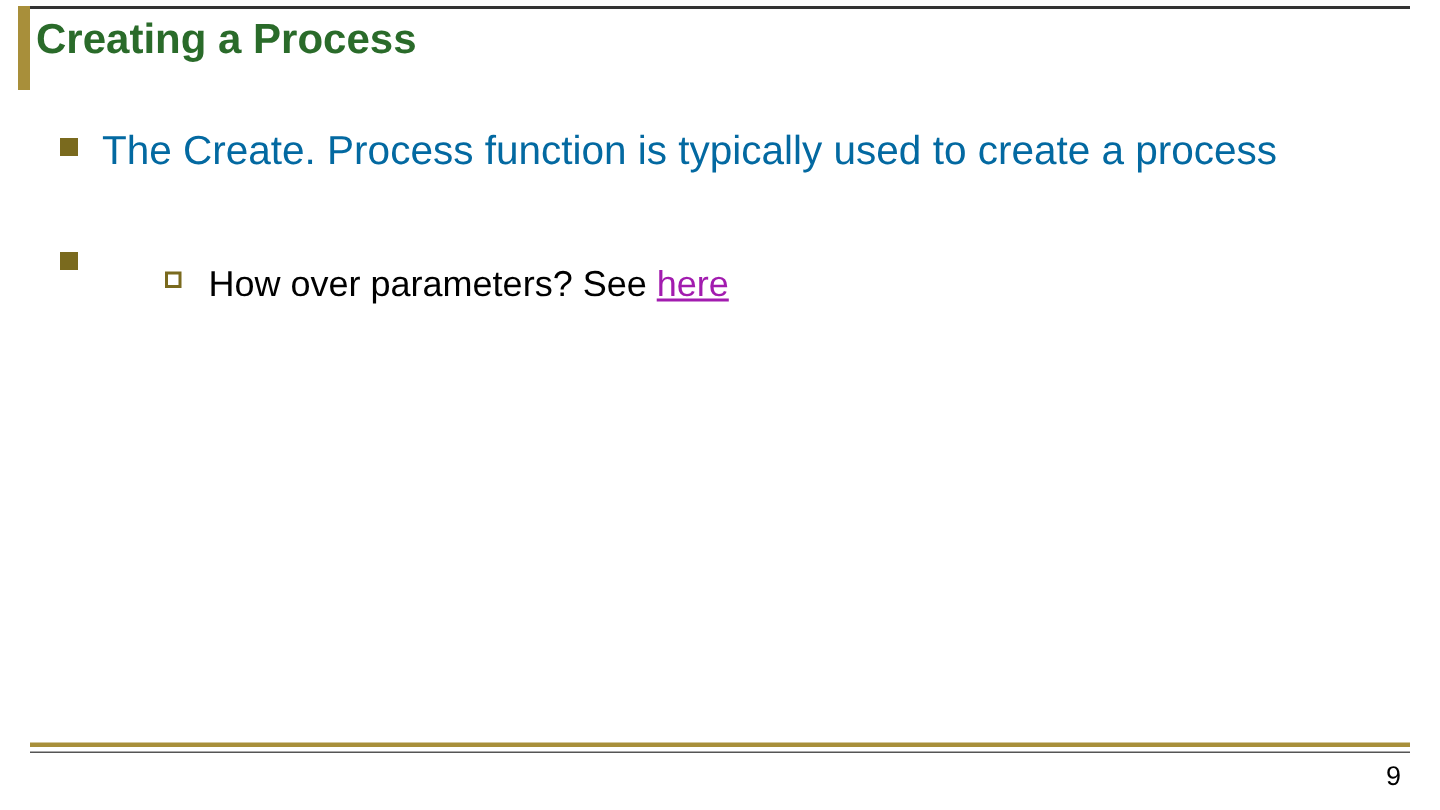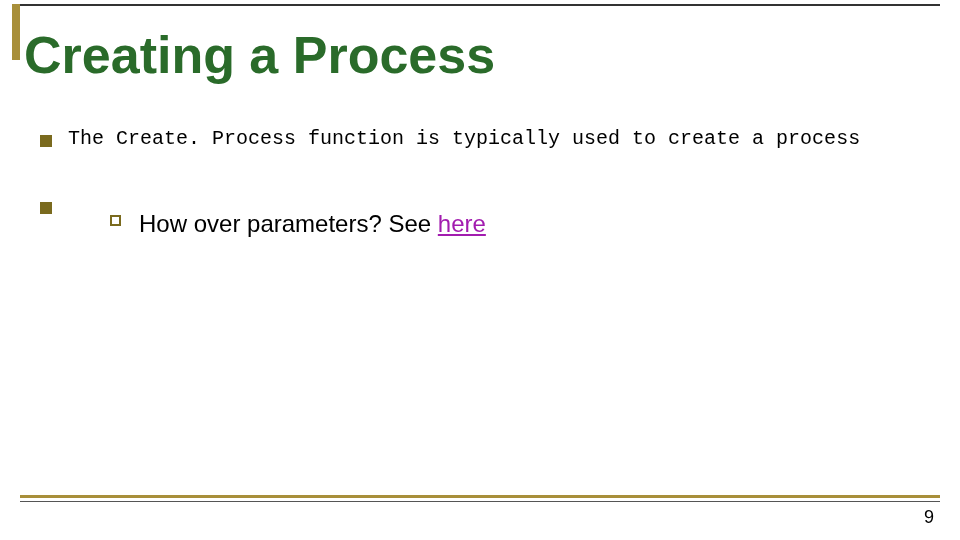--- a/index.html
+++ b/index.html
@@ -31,48 +31,47 @@
   }
   .title-rule-top {
     position: absolute;
     left: 12px;
     right: 20px;
     top: 0;
     height: 2px;
     background: #333;
   }
   .title {
-    font-size: 52px;
+    font-size: 28px;
     font-weight: bold;
     color: #2a6b2a;
     padding-left: 24px;
-    padding-top: 21px;
+    padding-top: 6px;
     padding-bottom: 6px;
   }
   .body {
     padding: 34px 40px 0 40px;
   }
   .bullet-l1 {
     display: flex;
     align-items: flex-start;
     margin-bottom: 40px;
   }
   .sq-l1 {
     width: 12px;
     height: 12px;
     background: #7a6a1e;
     margin-top: 10px;
     margin-right: 16px;
     flex-shrink: 0;
   }
   .txt-l1 {
-    font-size: 20px;
-    color: #000000;
+    font-size: 27px;
+    color: #0369a1;
     line-height: 1.35;
-    font-family: Liberation Mono, monospace;
   }
   .bullet-l2 {
     display: flex;
     align-items: flex-start;
     margin-left: 42px;
     margin-top: 16px;
   }
   .sq-l2 {
     width: 11px;
     height: 11px;

